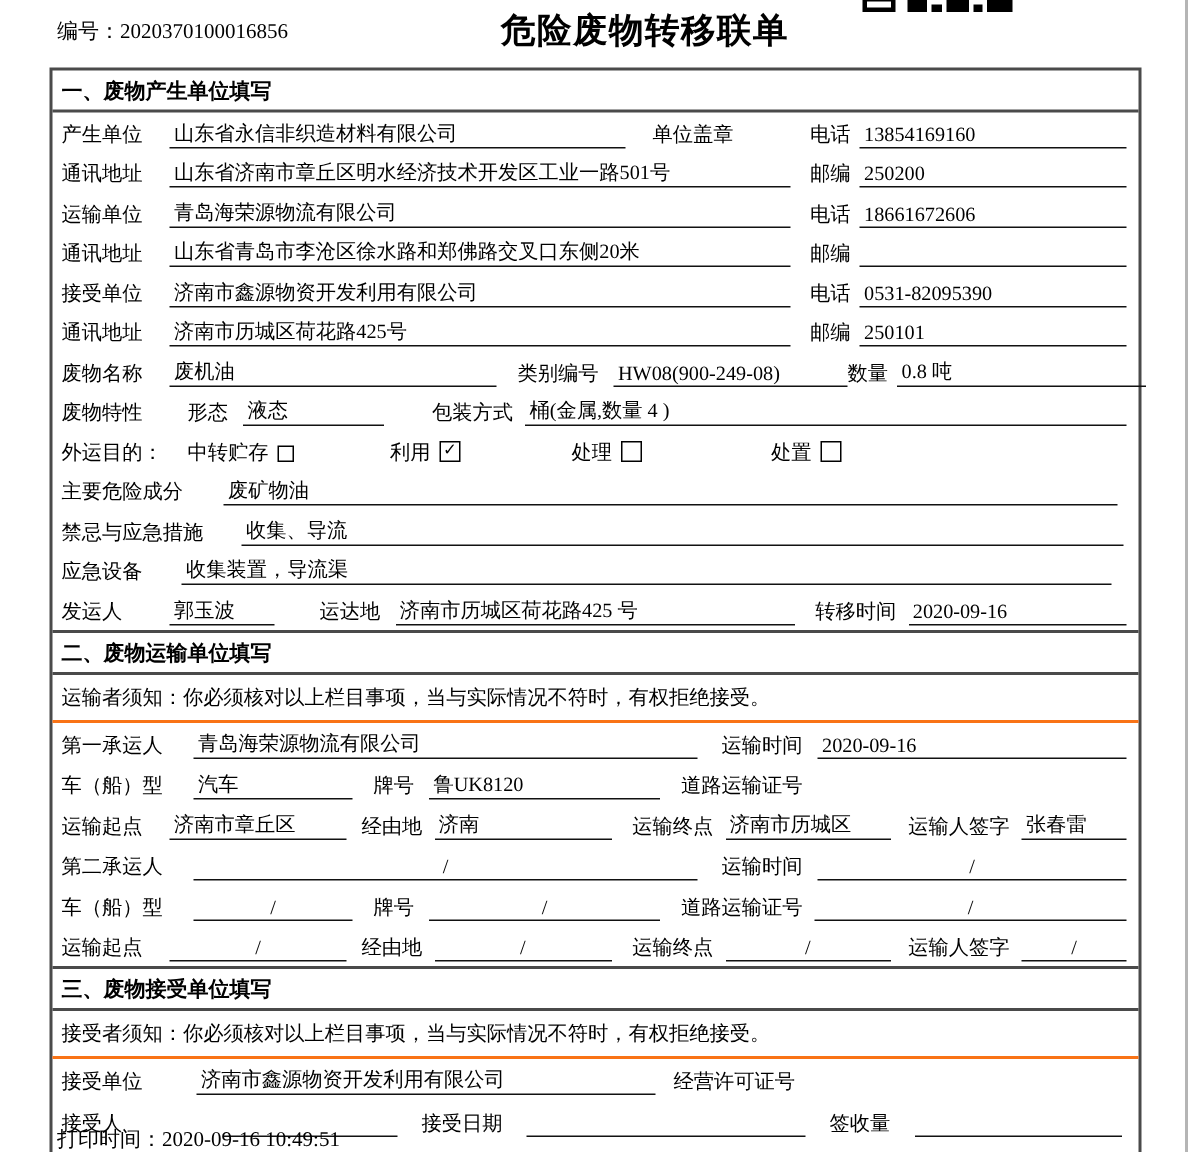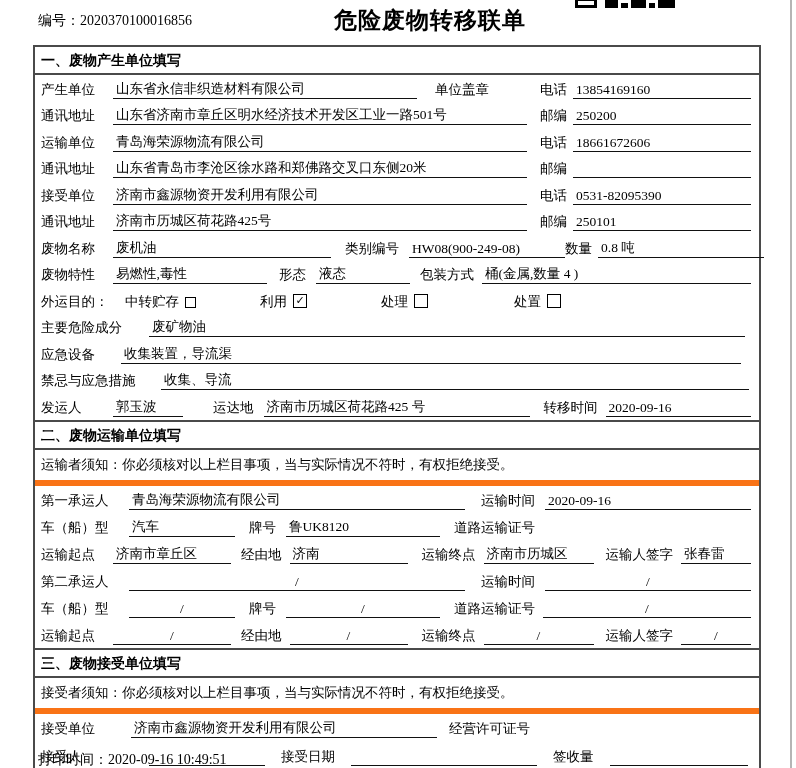--- a/index.html
+++ b/index.html
@@ -15,21 +15,21 @@
   .qr{position:absolute;left:575px;top:0;height:8px;display:flex;align-items:flex-start;}
   .qr .qo{width:16px;height:4px;border:3px solid #000;border-top-width:1px;margin-right:8px;}
   .qr .qb{background:#000;height:8px;margin-right:3px;display:inline-block;}
   .qr .qb.h{height:5px;margin-top:3px;}
 
   .tbl{position:absolute;left:33px;top:45px;width:724px;border:2px solid #4a4a4a;background:#fff;}
   .sec-header{height:26px;line-height:26px;padding-left:6px;font-weight:bold;font-size:14px;
     font-family:"Liberation Sans","DejaVu Sans",sans-serif;border-bottom:2px solid #4a4a4a;}
   .sec + .sec .sec-header{border-top:2px solid #4a4a4a;}
   .notice{height:30px;display:flex;align-items:center;padding-left:6px;font-size:13.5px;
-    border-bottom:6px solid #f97316;}
+    border-bottom:2px solid #f97316;}
   .row{display:flex;align-items:flex-end;padding:0 8px 3px 6px;font-size:13.5px;}
   .s1 .row{height:23.5px;}
   .s2 .row{height:24px;}
   .s3 .row{height:24.5px;}
   .lab{white-space:nowrap;flex-shrink:0;}
   .uv{border-bottom:1px solid #111;white-space:nowrap;padding:0 3px;min-height:16px;
       flex-shrink:0;overflow:visible;}
   .uv.fill{flex:1 1 auto;}
   .uv.c{text-align:center;}
   .ar{margin-left:auto;margin-right:6px;}
@@ -109,24 +109,23 @@
       <span class="lab" style="width:72px">废物名称</span>
       <span class="uv" style="width:212px">废机油</span>
       <span class="lab" style="margin-left:14px">类别编号</span>
       <span class="uv" style="width:150px;margin-left:10px">HW08(900-249-08)</span>
       <span class="lab ar">数量</span>
       <span class="uv" style="width:160px">0.8 吨</span>
     </div>
 
     <div class="row">
       <span class="lab" style="width:72px">废物特性</span>
-      <span class="uv" style="width:148px">易燃性,毒性</span>
       <span class="lab" style="margin-left:12px">形态</span>
       <span class="uv" style="width:88px;margin-left:10px">液态</span>
-      <span class="lab" style="margin-left:10px">包装方式</span>
+      <span class="lab" style="margin-left:32px">包装方式</span>
       <span class="uv fill" style="margin-left:8px">桶(金属,数量 4 )</span>
     </div>
 
     <div class="row">
       <span class="lab" style="width:84px">外运目的：</span>
       <span class="lab">中转贮存</span>
       <span class="cb sm">
           <span></span>
         </span>
       <span class="lab" style="margin-left:64px">利用</span>
@@ -142,27 +141,27 @@
           <span></span>
         </span>
     </div>
 
     <div class="row">
       <span class="lab" style="width:100px">主要危险成分</span>
       <span class="uv fill" style="margin-left:8px;margin-right:6px">废矿物油</span>
     </div>
 
     <div class="row">
+      <span class="lab" style="width:112px">禁忌与应急措施</span>
+      <span class="uv fill" style="margin-left:8px;margin-right:2px">收集、导流</span>
+    </div>
+
+    <div class="row">
       <span class="lab" style="width:72px">应急设备</span>
       <span class="uv fill" style="margin-left:8px;margin-right:10px">收集装置，导流渠</span>
-    </div>
-
-    <div class="row">
-      <span class="lab" style="width:112px">禁忌与应急措施</span>
-      <span class="uv fill" style="margin-left:8px;margin-right:2px">收集、导流</span>
     </div>
 
     <div class="row">
       <span class="lab" style="width:72px">发运人</span>
       <span class="uv" style="width:64px">郭玉波</span>
       <span class="lab" style="margin-left:30px">运达地</span>
       <span class="uv" style="width:260px;margin-left:10px">济南市历城区荷花路425 号</span>
       <span class="lab" style="margin-left:14px">转移时间</span>
       <span class="uv fill" style="margin-left:8px">2020-09-16</span>
     </div>

